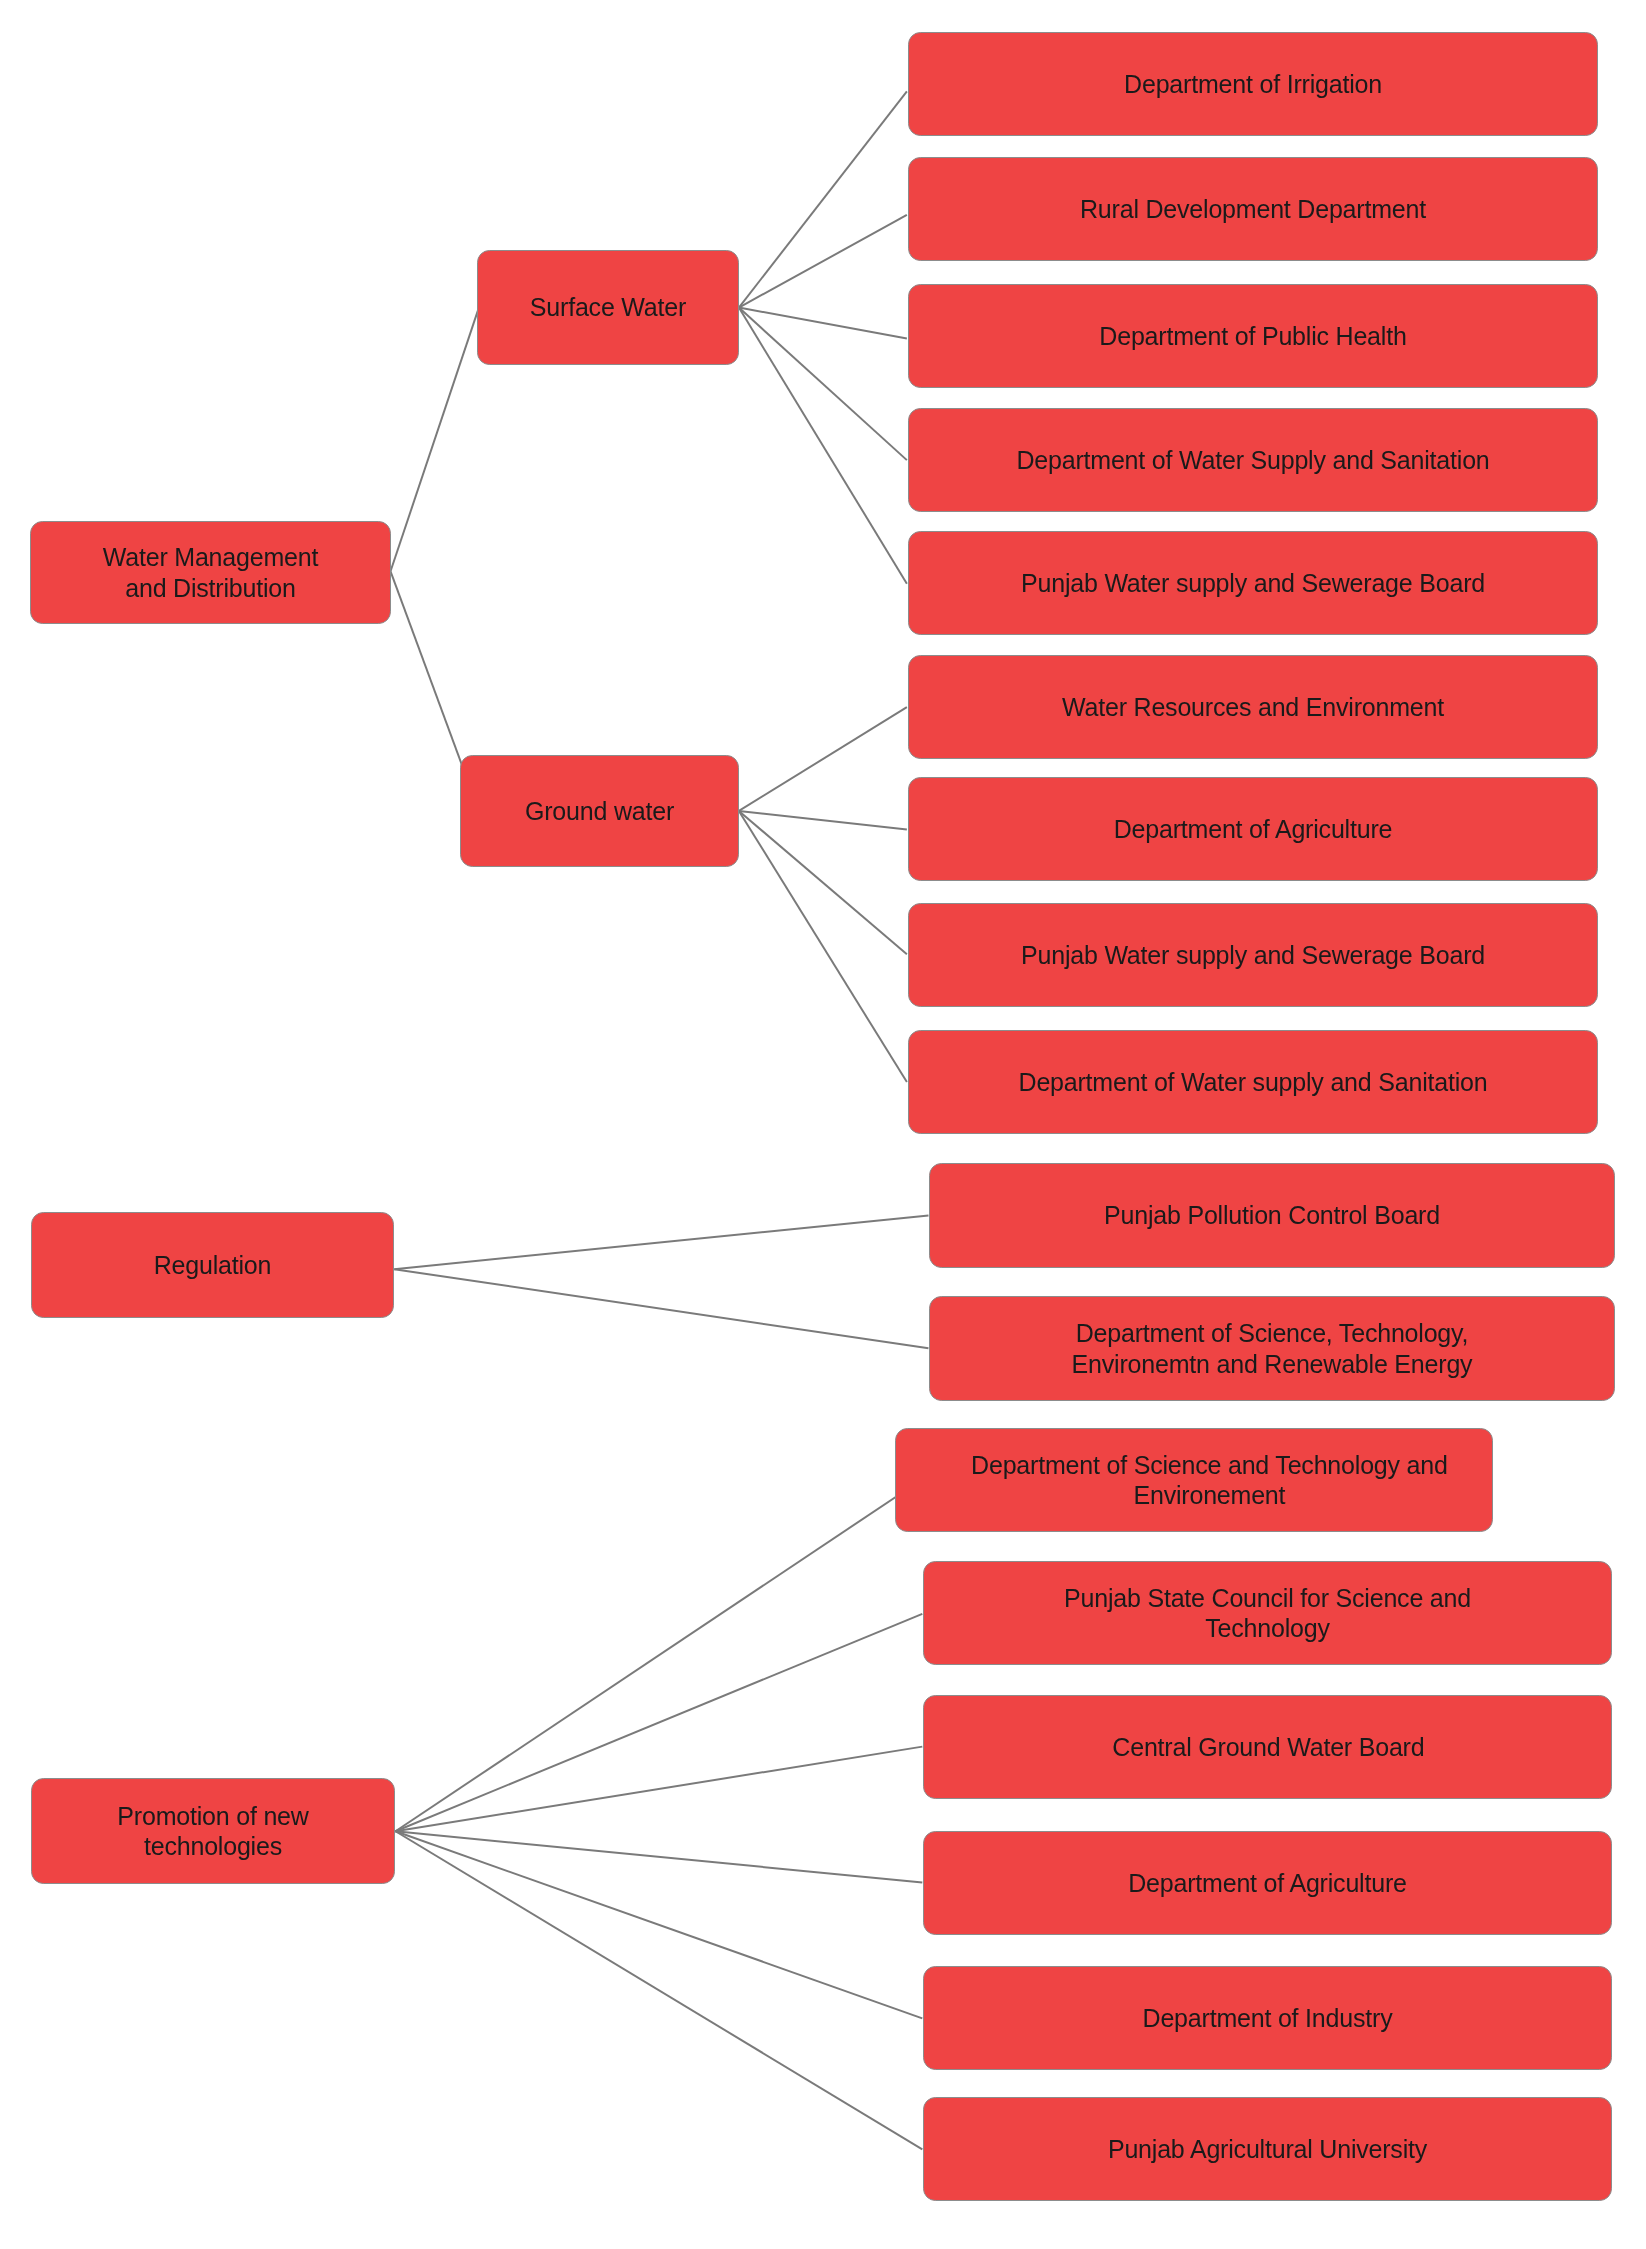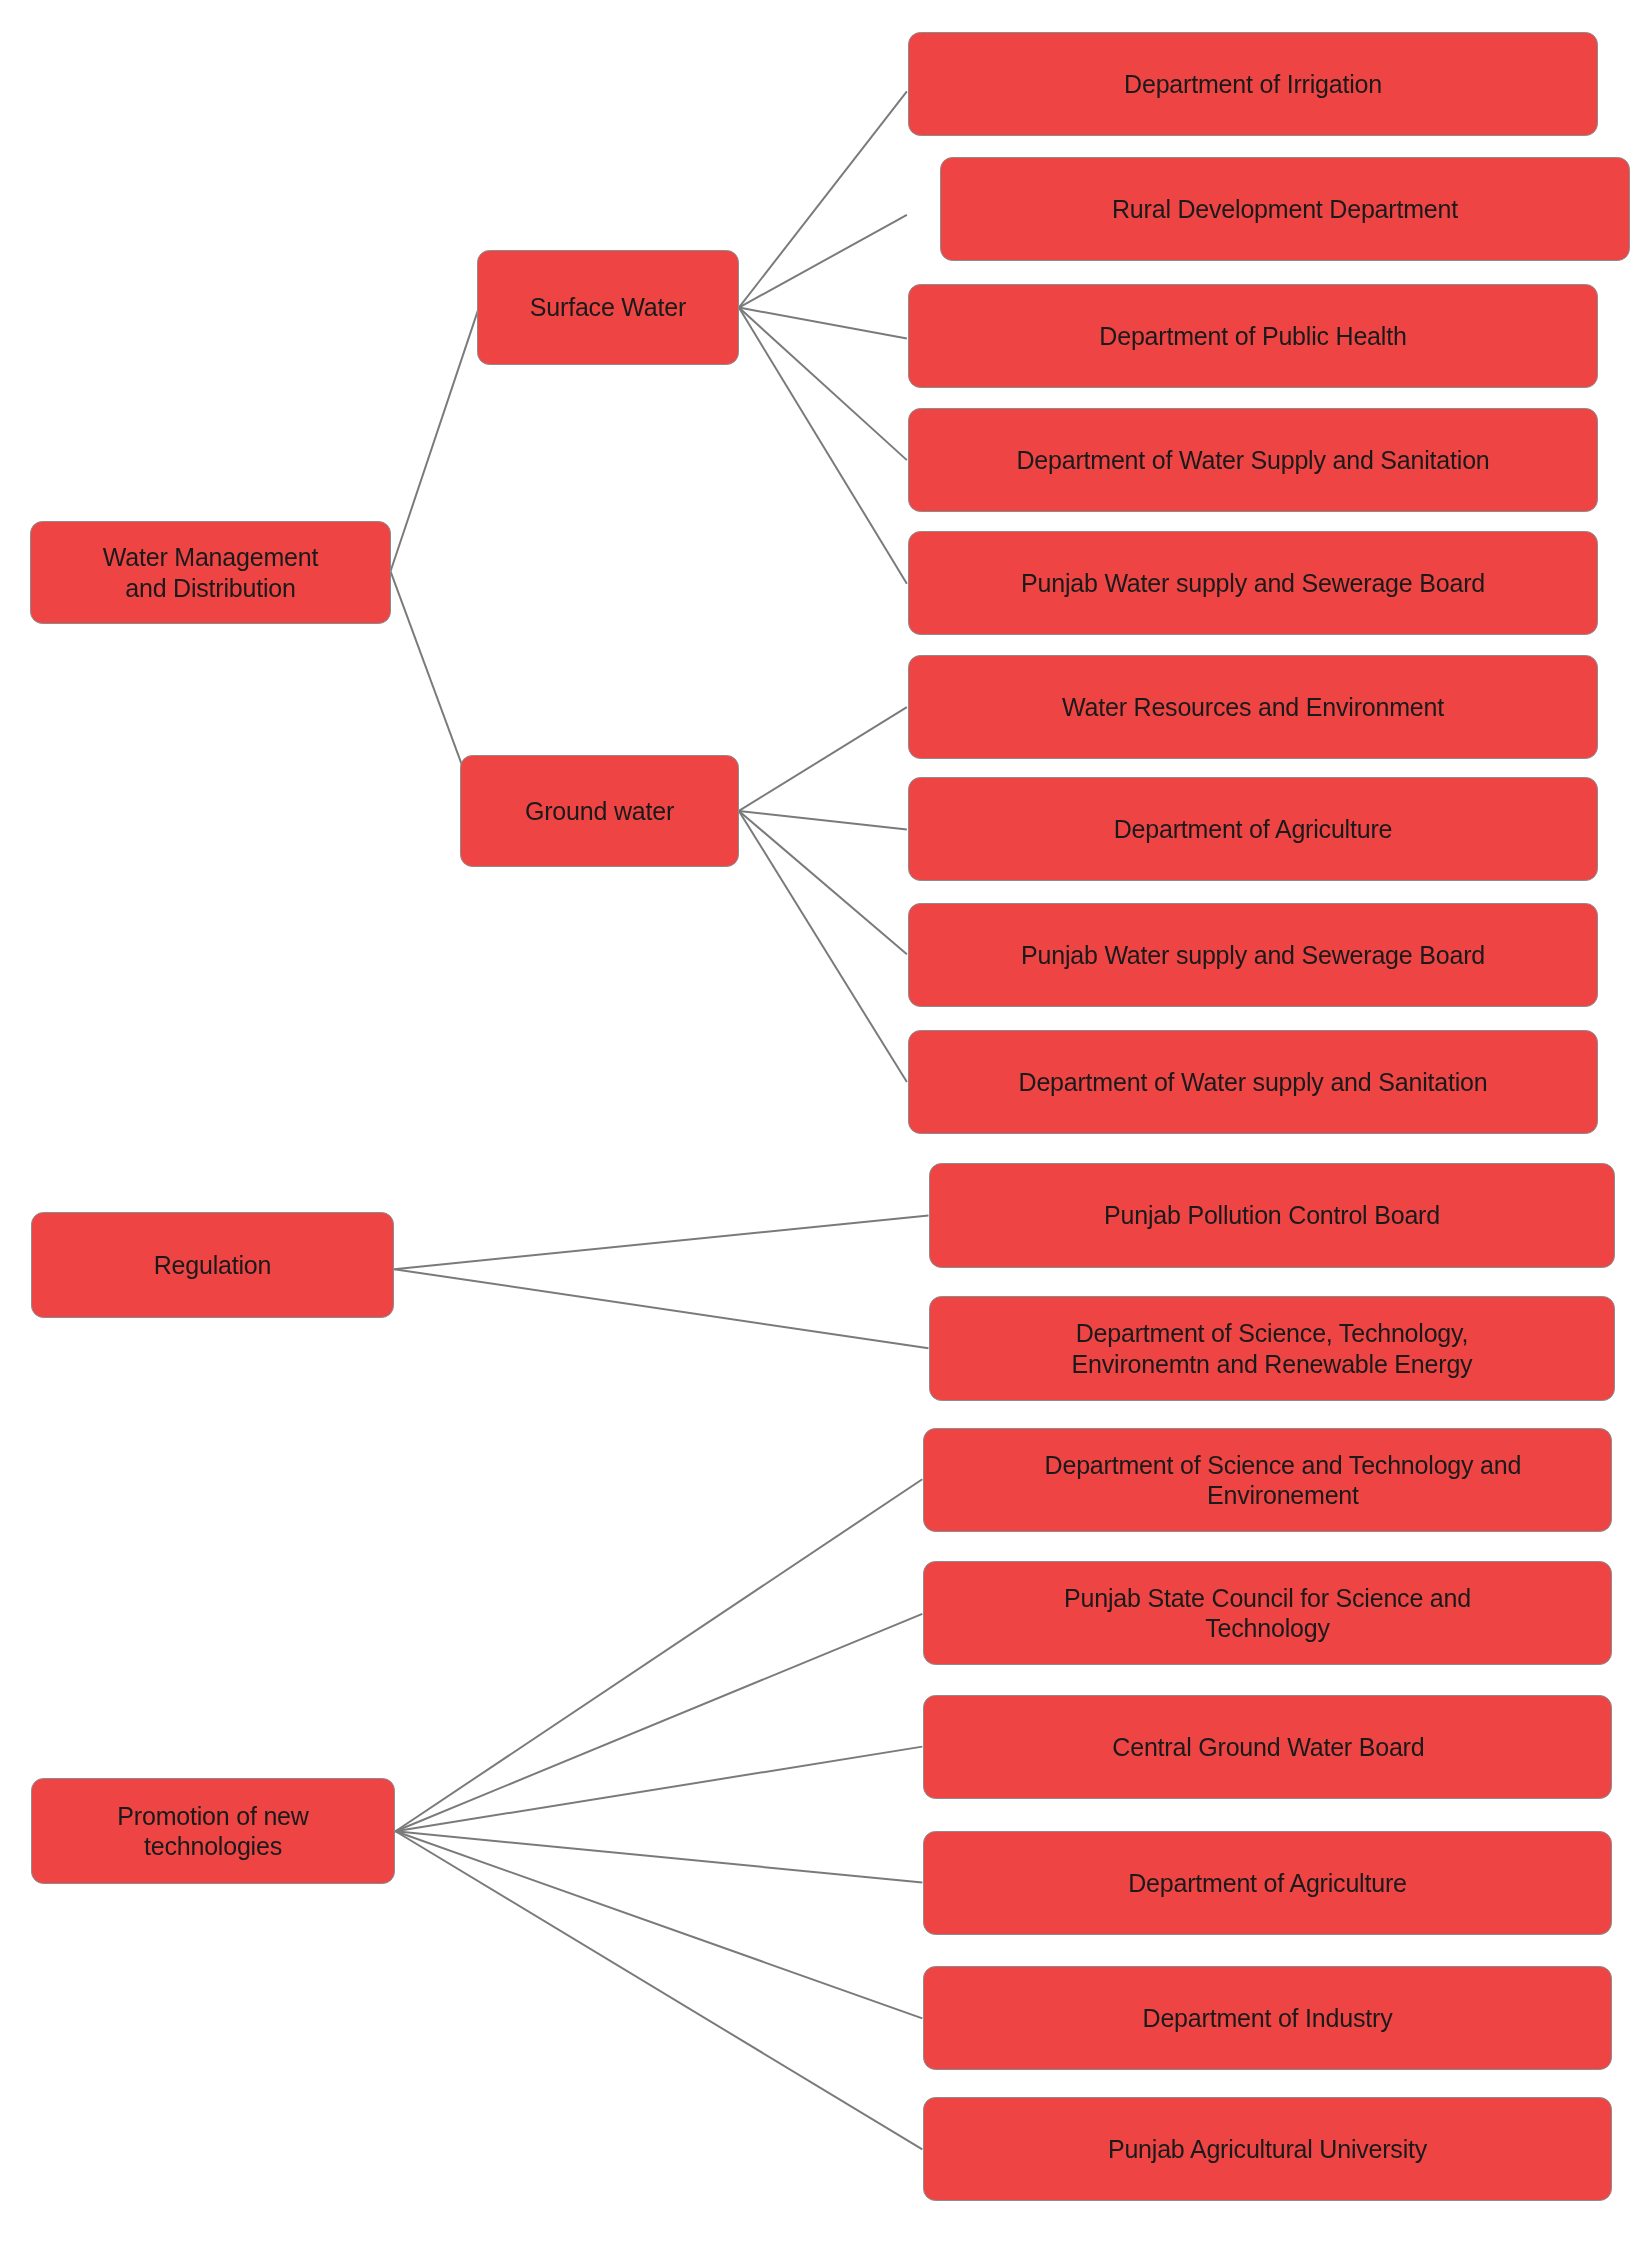--- a/index.html
+++ b/index.html
@@ -100,21 +100,21 @@
   </div>
 
   <div class="node" style="left:460px; top:755px; width:279px; height:112px;">
     <span class="node-label">Ground water</span>
   </div>
 
   <div class="node" style="left:908px; top:32px; width:690px; height:104px;">
     <span class="node-label">Department of Irrigation</span>
   </div>
 
-  <div class="node" style="left:908px; top:157px; width:690px; height:104px;margin-left:32px;">
+  <div class="node" style="left:908px; top:157px; width:690px; height:104px;">
     <span class="node-label">Rural Development Department</span>
   </div>
 
   <div class="node" style="left:908px; top:284px; width:690px; height:104px;align-items:center;">
     <span class="node-label">Department of Public Health</span>
   </div>
 
   <div class="node" style="left:908px; top:408px; width:690px; height:104px;">
     <span class="node-label">Department of Water Supply and Sanitation</span>
   </div>
@@ -141,21 +141,21 @@
 
   <div class="node" style="left:929px; top:1163px; width:686px; height:105px;">
     <span class="node-label">Punjab Pollution Control Board</span>
   </div>
 
   <div class="node" style="left:929px; top:1296px; width:686px; height:105px;">
     <span class="node-label">Department of Science, Technology,
 Environemtn and Renewable Energy</span>
   </div>
 
-  <div class="node" style="left:923px; top:1428px; width:689px; height:104px;padding-left:37px;">
+  <div class="node" style="left:895px; top:1428px; width:598px; height:104px;padding-left:37px;">
     <span class="node-label">Department of Science and Technology and
 Environement</span>
   </div>
 
   <div class="node" style="left:923px; top:1561px; width:689px; height:104px;">
     <span class="node-label">Punjab State Council for Science and
 Technology</span>
   </div>
 
   <div class="node" style="left:923px; top:1695px; width:689px; height:104px;padding-left:8px;">

